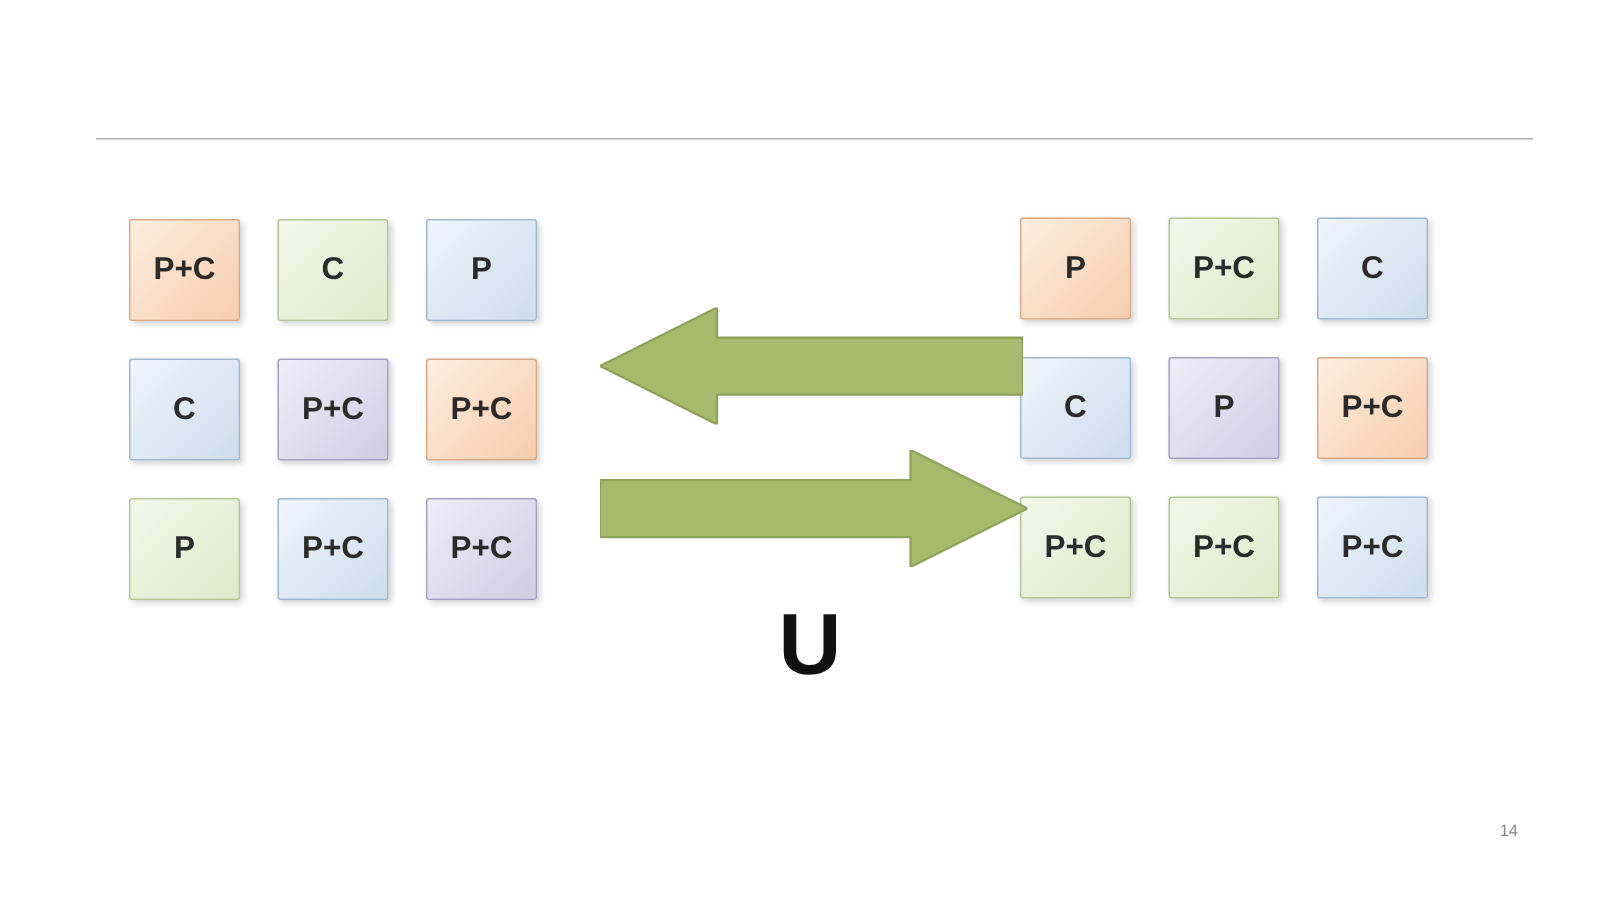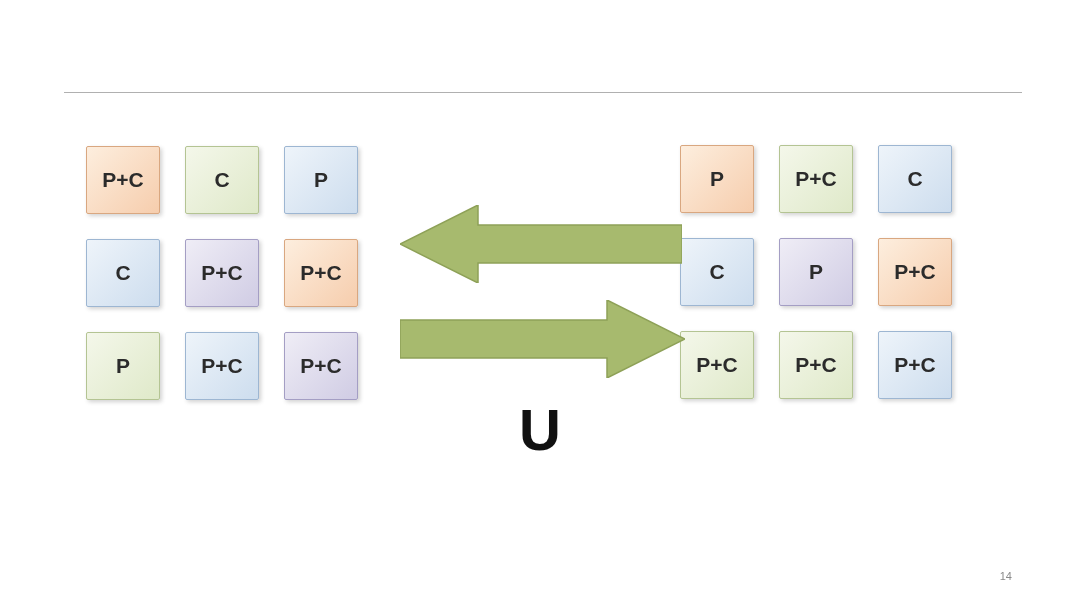--- a/index.html
+++ b/index.html
@@ -88,21 +88,21 @@
     top: 396px;
     width: 90px;
     text-align: center;
     font-size: 58px;
     font-weight: 900;
     color: #111;
   }
   .page-number {
     position: absolute;
     right: 68px;
-    bottom: 26px;
+    bottom: 48px;
     font-size: 11px;
     color: #8a8a8a;
     text-align: center;
   }
 </style>
 </head>
 <body>
 
 <div class="slide">
 

